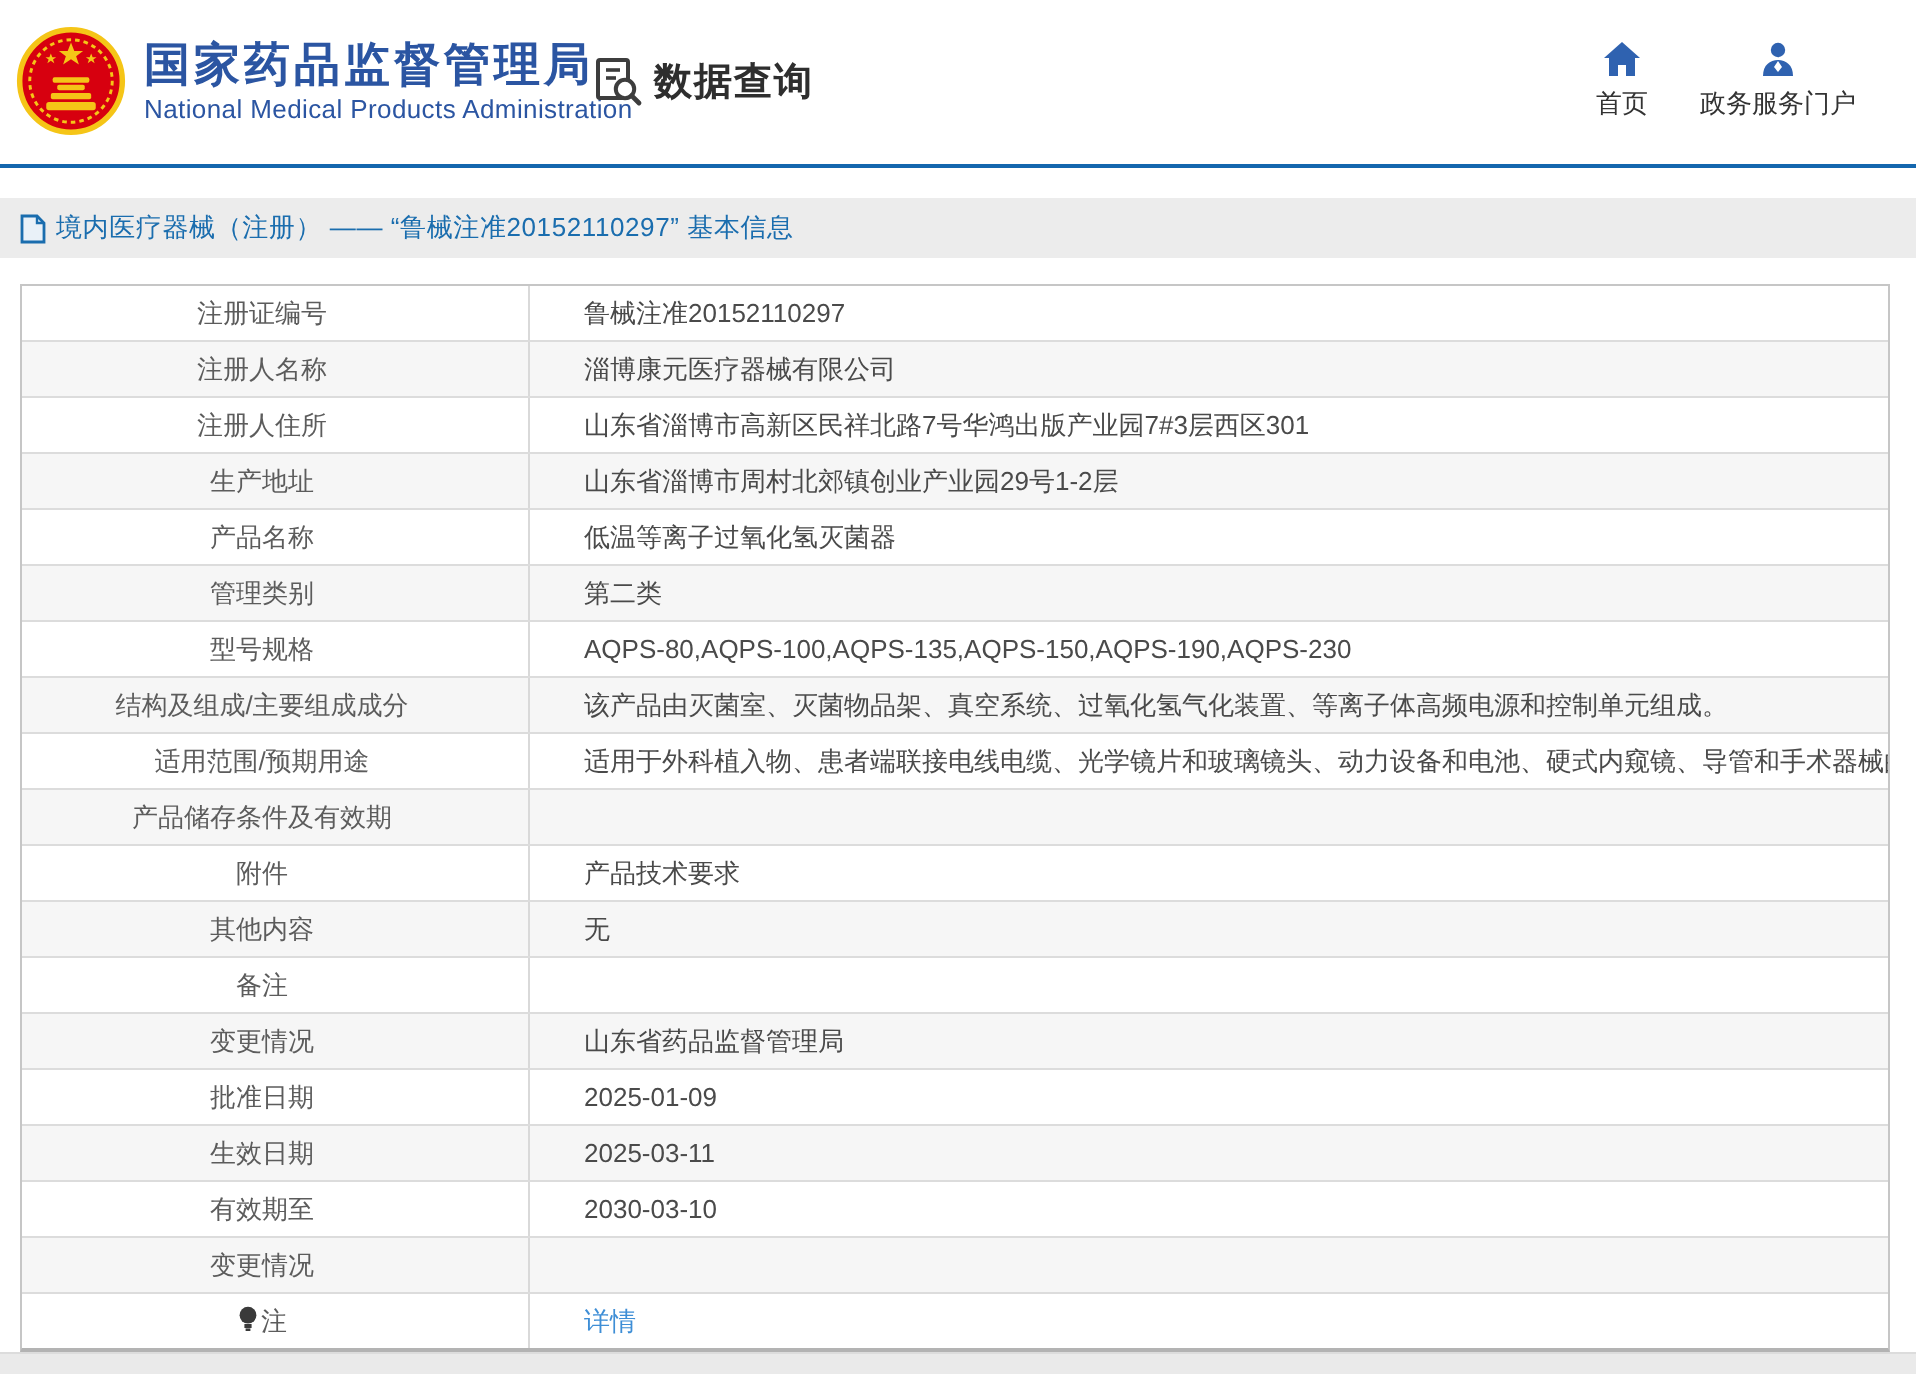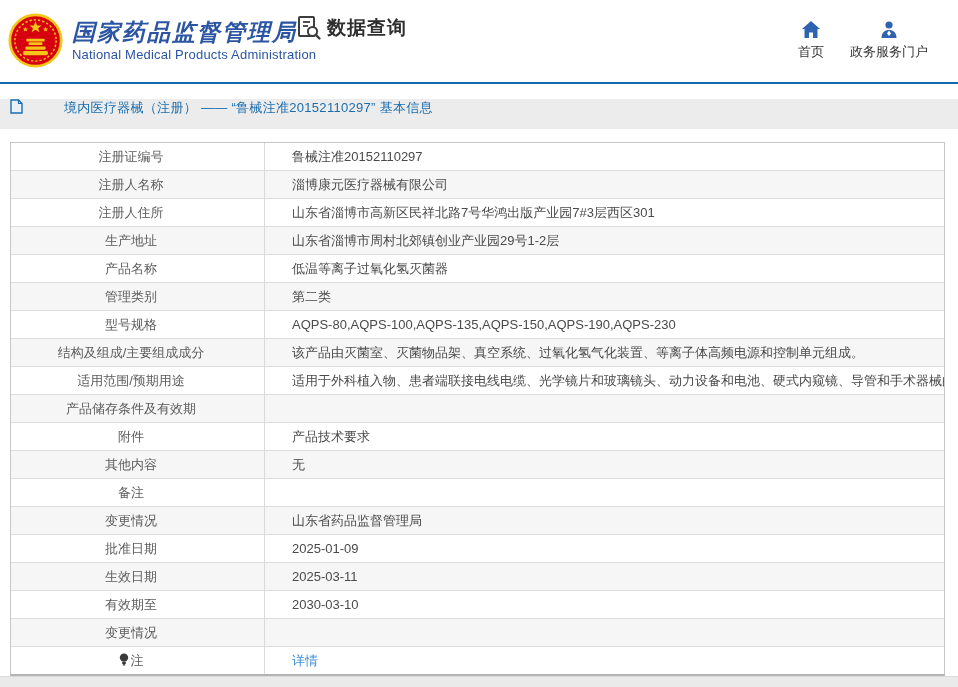--- a/index.html
+++ b/index.html
@@ -5,32 +5,32 @@
   * { margin:0; padding:0; box-sizing:border-box; }
   html,body { background:#fff; }
   body { font-family:"Liberation Sans","DejaVu Sans",sans-serif; }
   .page { position:relative; width:958px; height:687px; background:#fff; overflow:hidden; }
 
   
   .site-header { position:relative; height:84px; background:#fff; border-bottom:2px solid #1467ae; }
   .brand { position:absolute; left:8px; top:13px; display:flex; align-items:center; cursor:pointer; }
   .brand-emblem { width:55px; height:55px; flex:0 0 auto; }
   .brand-text { margin-left:9px; }
-  .brand-cn { font-size:23px; font-weight:bold; color:#2b55a2; letter-spacing:2px; line-height:1.15;font-style:italic; }
+  .brand-cn { font-size:23px; font-weight:bold; color:#2b55a2; letter-spacing:2px; line-height:1.15; }
   .brand-en { font-size:13px; color:#2b55a2; margin-top:2px; letter-spacing:0.2px; }
 
-  .section-title { position:absolute; left:295px; top:14px; display:flex; align-items:center; cursor:pointer; }
+  .section-title { position:absolute; left:295px; top:27px; display:flex; align-items:center; cursor:pointer; }
   .section-title .txt { font-size:19px; color:#2e2e2e; font-weight:bold; margin-left:5px; letter-spacing:1px; }
 
   .header-nav { position:absolute; right:30px; top:21px; display:flex; gap:26px; }
   .nav-item { display:flex; flex-direction:column; align-items:center; cursor:pointer; }
   .nav-item .lbl { font-size:13px; color:#333; margin-top:5px; white-space:nowrap; }
 
   
-  .breadcrumb-bar { margin-top:15px; height:30px; background:#ececec; display:flex; padding-left:10px;gap:36px; }
+  .breadcrumb-bar { margin-top:15px; height:30px; background:#ececec; display:flex; align-items:center; padding-left:10px; }
   .breadcrumb-bar .crumb-txt { font-size:13px; color:#1a6dae; margin-left:5px; letter-spacing:0.3px; }
 
   
   .info-table { margin:13px 13px 0 10px; border:1px solid #c6c6c6; border-bottom:2px solid #b3b3b3; }
   .t-row { display:flex; min-height:27px; line-height:27px; font-size:13px; background:#fff; border-bottom:1px solid #dcdcdc; }
   .t-row:last-child { border-bottom:none; }
   .t-row:nth-child(even) { background:#f6f6f6; }
   .t-label { width:253px; flex:0 0 auto; text-align:center; padding-right:13px; color:#5c5c5c; white-space:nowrap; }
   .t-value { flex:1 1 auto; padding-left:27px; border-left:1px solid #d9d9d9; color:#4a4a4a; white-space:nowrap; overflow:hidden; }
   .t-value a { color:#3e8ed6; text-decoration:none; cursor:pointer; }

